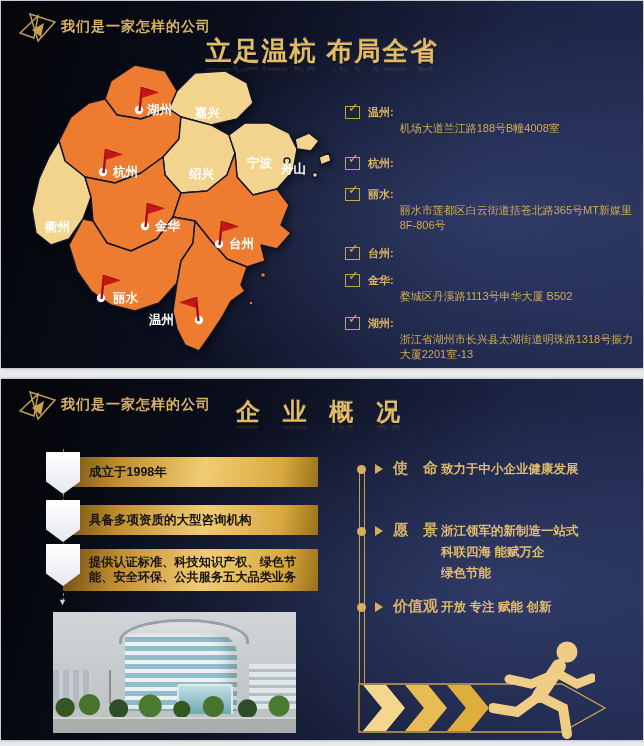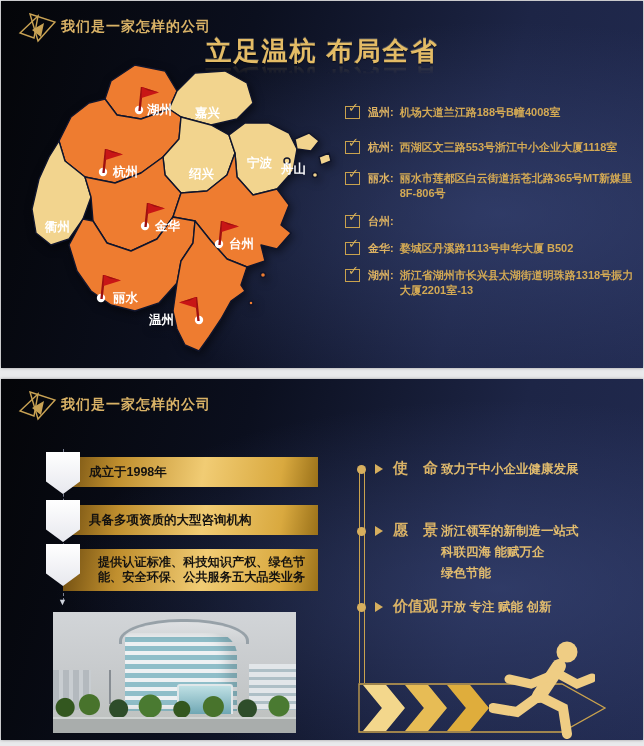--- a/index.html
+++ b/index.html
@@ -28,31 +28,31 @@
   .rgn.orange{fill:#ee7c30;}
   .rgn.tan{fill:#f2d48e;}
   .maplabel{font-size:12.5px;font-weight:700;fill:#ffffff;}
 
   
   .addr-list{position:absolute;left:344px;top:104px;width:294px;}
   .addr-item{display:flex;align-items:flex-start;font-size:11px;line-height:15px;color:#d3a954;}
   .addr-item .chk{flex:0 0 13px;position:relative;width:11px;height:11px;border:1.6px solid #c9a24e;margin:1px 8px 0 0;}
   .addr-item .tick{position:absolute;left:2px;top:-7px;color:#d8b25c;font-size:13px;font-weight:700;}
   .addr-item .city{font-weight:700;color:#ddb262;white-space:nowrap;margin-right:6px;}
-  .addr-item .txt{font-weight:700;}
+  .addr-item .txt{font-weight:400;margin-top:16px;}
   .mb20{margin-bottom:20px}.mb16{margin-bottom:16px}.mb13{margin-bottom:13px}.mb12{margin-bottom:12px}
 
   
   .fact-row{position:absolute;left:45px;width:272px;}
   .ribbon{position:absolute;left:0;top:-5px;width:34px;height:42px;z-index:2;background:linear-gradient(#ffffff,#e7e8ee);
     clip-path:polygon(0 0,100% 0,100% 70%,50% 100%,0 70%);}
   .goldbar{position:absolute;left:17px;right:0;top:0;height:30px;display:flex;align-items:center;
     padding-left:26px;box-sizing:border-box;color:#161310;font-weight:700;font-size:12.5px;
     background:linear-gradient(100deg,#6e4c10,#c08f2e 22%,#f1cc74 55%,#d9a93f 85%,#9a7119);}
-  .fact-row.tall .goldbar{height:42px;line-height:15px;font-size:12.2px;padding-right:4px;text-align:center;}
+  .fact-row.tall .goldbar{height:42px;line-height:15px;font-size:12.2px;padding-right:4px;}
   .dotline{position:absolute;left:62px;top:70px;height:152px;border-left:1px dashed #9aa0b5;opacity:.8;}
   .dot-arrow{position:absolute;left:57px;top:218px;color:#cfd3dc;font-size:9px;}
 
   
   .photo{position:absolute;left:52px;top:233px;width:243px;height:121px;overflow:hidden;
     background:linear-gradient(#d2d5d8,#c6c9cb 55%,#bcc0bd);}
   .canopy{position:absolute;left:66px;top:7px;width:124px;height:22px;border:3px solid #97a1a8;border-bottom:none;
     border-radius:62px 62px 0 0/22px 22px 0 0;background:linear-gradient(rgba(255,255,255,.3),rgba(255,255,255,0));}
   .tower{position:absolute;left:72px;top:21px;width:112px;height:78px;border-radius:6px 22px 0 0;
     background:repeating-linear-gradient(180deg,#eef1f3 0 4px,#8fbec9 4px 9px);
@@ -163,21 +163,20 @@
             <i class="tick">✓</i>
           </span>
         <span class="city">温州:</span>
         <span class="txt">机场大道兰江路188号B幢4008室</span>
       </div>
       <div class="addr-item mb16">
         <span class="chk">
             <i class="tick">✓</i>
           </span>
         <span class="city">杭州:</span>
-        <span class="txt">西湖区文三路553号浙江中小企业大厦1118室</span>
       </div>
       <div class="addr-item mb13">
         <span class="chk">
             <i class="tick">✓</i>
           </span>
         <span class="city">丽水:</span>
         <span class="txt">丽水市莲都区白云街道括苍北路365号MT新媒里8F-806号</span>
       </div>
       <div class="addr-item mb12">
         <span class="chk">
@@ -202,20 +201,21 @@
     </div>
   </div>
 
   <div class="slide slide2">
     <svg class="hdr-logo" viewBox="0 0 42 36">
       <polygon points="3,22 21,5 17,27" fill="none" stroke="#c8a254" stroke-width="1.4"></polygon>
       <polygon points="13,3 38,11 21,30" fill="none" stroke="#c8a254" stroke-width="1.4"></polygon>
       <polygon points="15,19 27,12 24,26" fill="#c8a254"></polygon>
     </svg>
     <div class="hdr-tag">我们是一家怎样的公司</div>
+    <div class="s-title">企 业 概 况</div>
 
     <div class="dotline"></div>
     <div class="dot-arrow">▼</div>
 
     <div class="fact-row" style="top:78px">
       <span class="ribbon"></span>
       <div class="goldbar">成立于1998年</div>
     </div>
     <div class="fact-row" style="top:126px">
       <span class="ribbon"></span>

